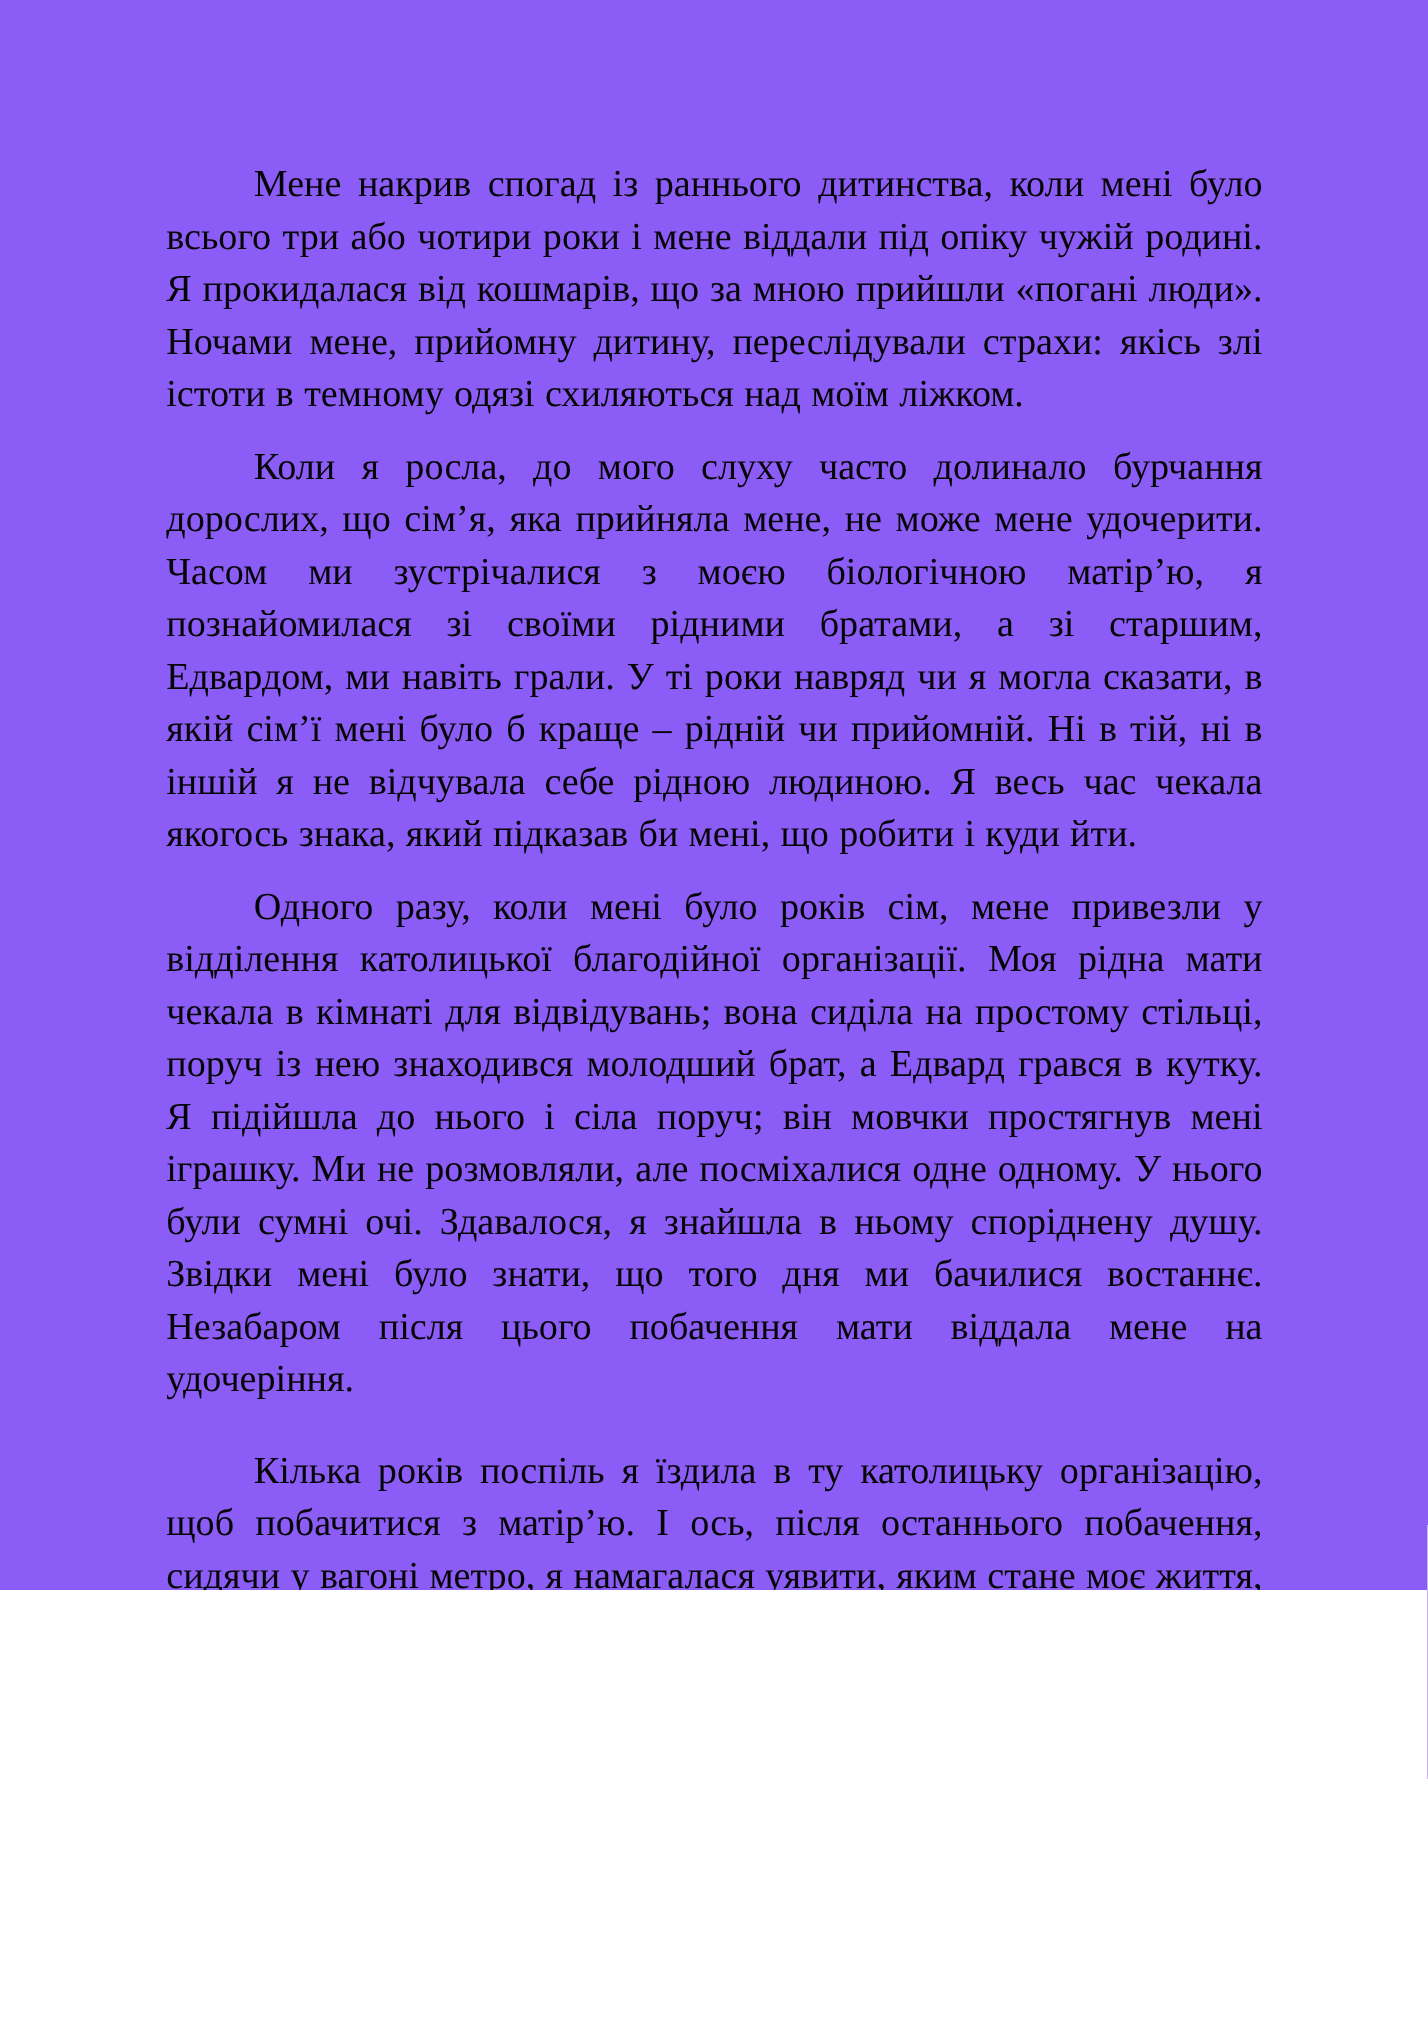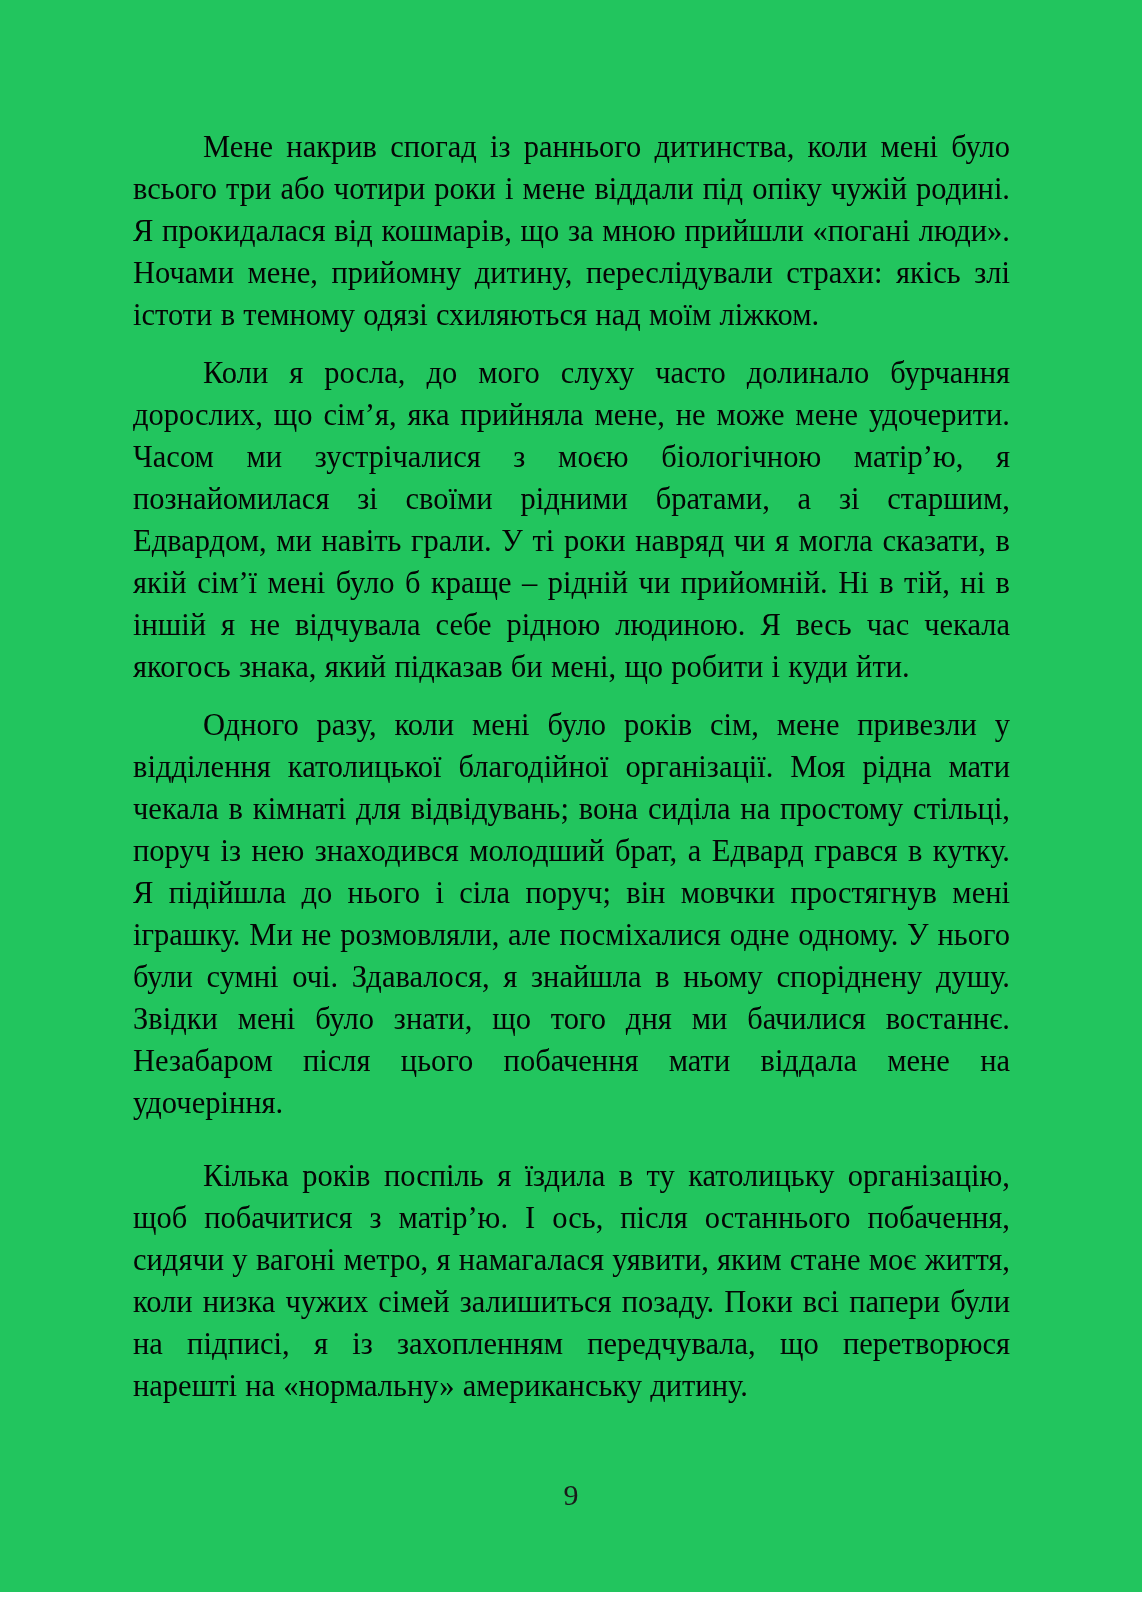--- a/index.html
+++ b/index.html
@@ -4,23 +4,23 @@
 <title>Book page</title>
 <style>
   html, body {
     margin: 0;
     padding: 0;
     background: #ffffff;
   }
   .page {
     position: relative;
     width: 1142px;
-    height: 1592px;
+    height: 1272px;
     margin: 0 auto;
-    background: #22c55e;
+    background: #8b5cf6;
     box-sizing: border-box;
     overflow: hidden;
   }
   .text-block {
     position: absolute;
     left: 133px;
     top: 126px;
     width: 877px;
   }
   .para {

